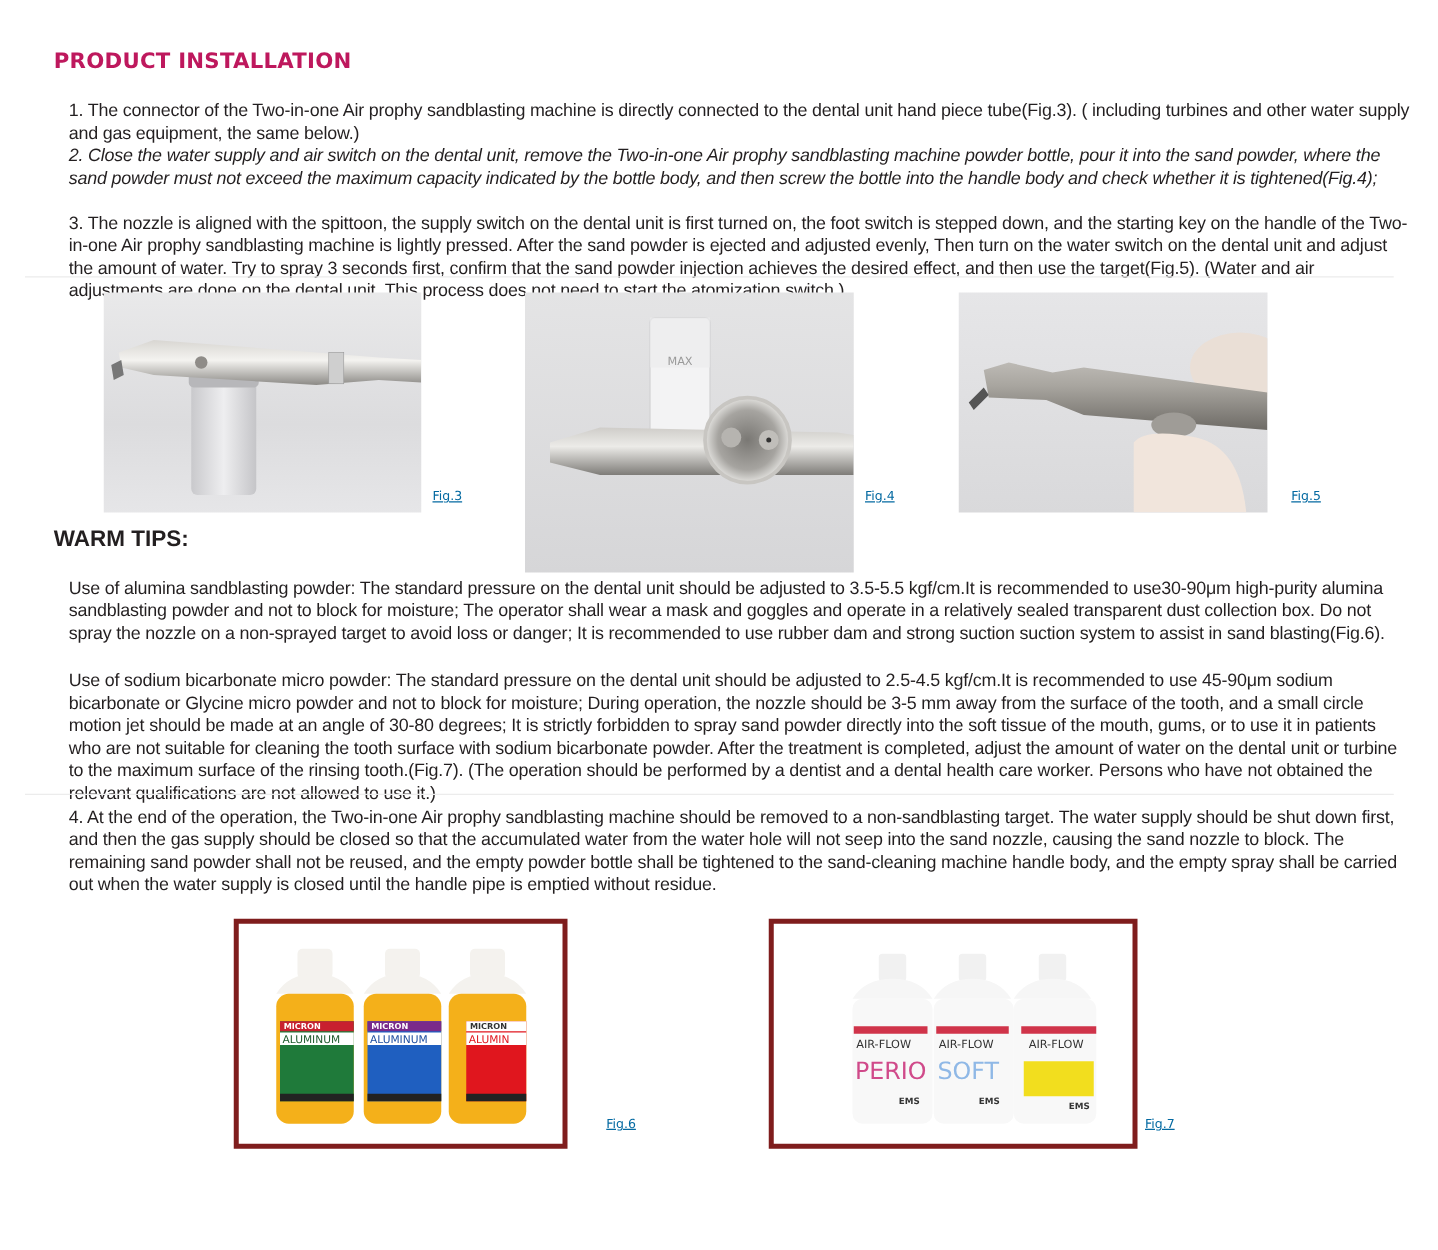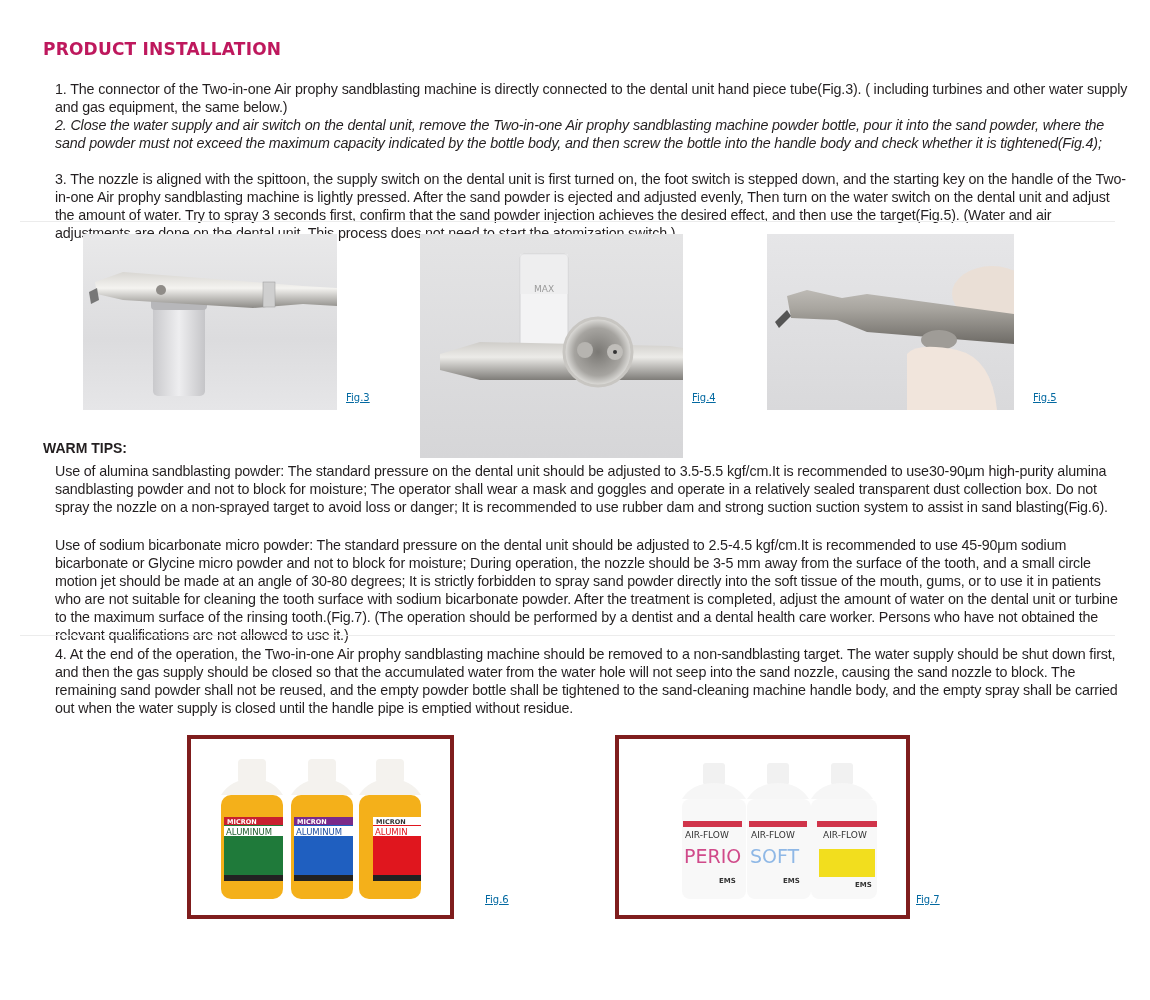--- a/index.html
+++ b/index.html
@@ -13,21 +13,21 @@
     letter-spacing: 0.2px; color: #be185d;
   }
   .para {
     position: absolute; left: 43px; width: 1075px; margin: 12px;
     font-size: 14.3px; line-height: 18px; letter-spacing: -0.15px; color: #231f20;
   }
   .para b { font-weight: normal; }
   .divider { position: absolute; height: 1px; background: #ececec; }
   .fig { position: absolute; overflow: hidden; }
   .fig-label { position: absolute; font-family: "DejaVu Sans", sans-serif; font-size: 10px; color: #0369a1; text-decoration: underline; }
-  .warm { position: absolute; left: 43px; top: 440px; font-weight: bold; font-size: 14px; margin: 0; }
+  .warm { position: absolute; left: 43px; top: 421px; font-weight: bold; font-size: 18px; margin: 0; }
   .framed { border: 4px solid #7f1d1d; background: #fff; }
 </style>
 </head>
 <body>
 
 <h1 class="title">PRODUCT INSTALLATION</h1>
 
 <p class="para" style="top:68px;">1. The connector of the Two-in-one Air prophy sandblasting machine is directly connected to the dental unit hand piece tube(Fig.3). ( including turbines and other water supply and gas equipment, the same below.)</p>
 <p class="para" style="top:104px;font-style:italic;">2. Close the water supply and air switch on the dental unit, remove the Two-in-one Air prophy sandblasting machine powder bottle, pour it into the sand powder, where the sand powder must not exceed the maximum capacity indicated by the bottle body, and then screw the bottle into the handle body and check whether it is tightened(Fig.4);</p>
 <p class="para" style="top:158px;">3. The nozzle is aligned with the spittoon, the supply switch on the dental unit is first turned on, the foot switch is stepped down, and the starting key on the handle of the Two-in-one Air prophy sandblasting machine is lightly pressed. After the sand powder is ejected and adjusted evenly, Then turn on the water switch on the  dental  unit and adjust the amount of water. Try to spray 3 seconds first, confirm that the sand powder injection achieves the desired effect, and then use the target(Fig.5). (Water and air adjustments are done on the dental  unit. This process does not need to start the atomization switch.)</p>

